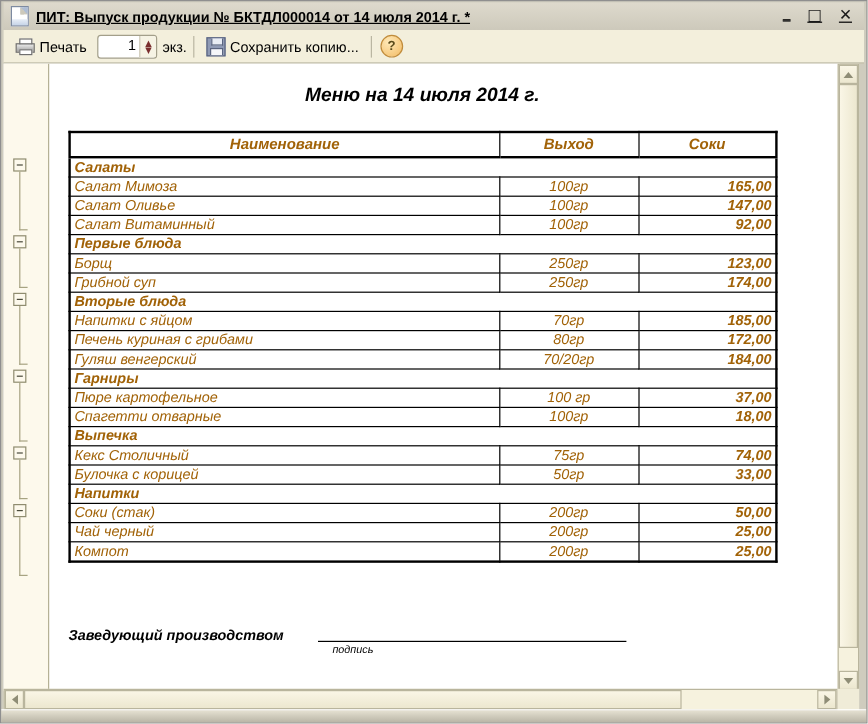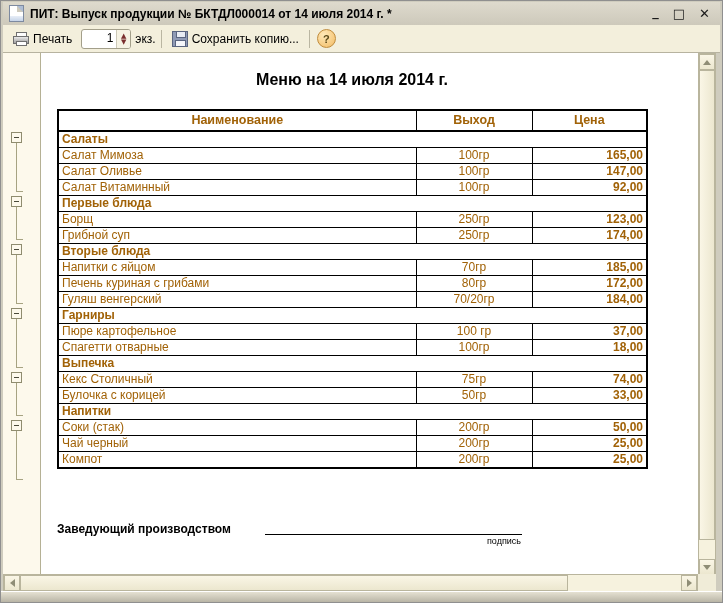--- a/index.html
+++ b/index.html
@@ -1,20 +1,20 @@
 <!DOCTYPE html>
 <html><head>
 <meta charset="utf-8">
 <style>
   html,body{margin:0;padding:0;background:#e8e8e8;font-family:"Liberation Sans",sans-serif;}
   #window{position:relative;width:723px;height:603px;background:#cfccbe;border:1px solid #8f8f8f;box-sizing:border-box;overflow:hidden;}
 
   
   #titlebar{position:absolute;top:1px;left:2px;right:2px;height:23px;
-    background:linear-gradient(#dedacd,#cdc9bb);display:flex;align-items:center;padding:0 6px;box-sizing:border-box;}
+    background:linear-gradient(#dedacd,#cdc9bb);display:flex;align-items:center;padding:0 6px;box-sizing:border-box;text-decoration:underline;}
   #doc-icon{width:13px;height:15px;background:#fff;border:1px solid #7d8aa0;position:relative;margin-right:6px;flex:none;}
   #doc-icon:before{content:"";position:absolute;right:0;top:0;border:3px solid #aebdd4;border-left-color:#cdc9bb;border-bottom-color:#cdc9bb;}
   #doc-icon:after{content:"";position:absolute;left:0;bottom:0;width:100%;height:5px;background:linear-gradient(#e8eef7,#c6d4e8);}
   #title-text{font-size:12px;font-weight:bold;color:#000;white-space:nowrap;overflow:hidden;flex:1;}
   .win-controls{display:flex;align-items:center;gap:14px;margin-right:4px;}
   .win-btn{font-size:13px;font-weight:bold;color:#1a1a1a;line-height:14px;cursor:default;font-family:"DejaVu Sans",sans-serif;}
   #min-btn{letter-spacing:0;transform:translateY(-2px);}
 
   
   #toolbar{position:absolute;top:24px;left:2px;right:2px;height:28px;background:#f3efdc;
@@ -43,21 +43,21 @@
   
   .floppy-icon{width:14px;height:14px;background:#8f9ab5;border:1px solid #5a6residual580;position:relative;border:1px solid #5a6580;}
   .floppy-icon:before{content:"";position:absolute;left:3px;top:0;width:8px;height:5px;background:#e8ecf4;border:1px solid #5a6580;border-top:none;}
   .floppy-icon:after{content:"";position:absolute;left:2px;bottom:0;width:9px;height:5px;background:#f5f6fa;border:1px solid #5a6580;border-bottom:none;}
   
   .help-btn{width:17px;height:17px;border-radius:50%;background:radial-gradient(circle at 35% 30%,#ffe9b8,#f2bb64);
     border:1px solid #c08c3c;display:flex;align-items:center;justify-content:center;
     font-size:11px;font-weight:bold;color:#5a4a1a;margin-left:2px;}
 
   
-  #content{position:absolute;top:52px;left:2px;width:697px;height:523px;background:#fff;overflow:hidden;}
+  #content{position:absolute;top:52px;left:2px;width:697px;height:523px;background:#fff;overflow:hidden;font-style:italic;}
   #group-margin{position:absolute;left:0;top:0;bottom:0;width:37px;background:#fdf9ec;border-right:1px solid #b5b195;}
   .grp{position:absolute;}
   .grp-box{position:absolute;left:8px;top:0;width:11px;height:11px;background:#fdf9ec;border:1px solid #8f8c6f;box-sizing:border-box;}
   .grp-box:before{content:"";position:absolute;left:2px;top:4px;width:5px;height:1px;background:#4a4a3a;}
   .grp-line{position:absolute;left:13px;width:6px;border-left:1px solid #a7a382;border-bottom:1px solid #a7a382;}
 
   #doc-title{position:absolute;left:54px;width:590px;text-align:center;top:18px;
     font-size:16px;font-weight:bold;color:#000;}
 
   #menu-table{position:absolute;left:54px;top:56px;border-collapse:collapse;table-layout:fixed;
@@ -68,21 +68,21 @@
   .col-name{width:358px;}
   .col-out{width:116px;}
   .col-price{width:115px;}
   tr.section-row td{font-weight:bold;border-top:2px solid #000;padding-left:3px;}
   td.c-name{padding-left:22px;margin-top:20px;}
   td.c-out{text-align:center;}
   td.c-price{text-align:right;font-weight:bold;padding-right:4px;}
 
   #sig-label{position:absolute;left:54px;top:469px;font-size:12px;font-weight:bold;}
   #sig-line{position:absolute;left:262px;top:468px;width:257px;height:13px;border-bottom:1px solid #000;}
-  #sig-caption{position:absolute;left:261px;top:483px;width:257px;text-align:right;font-size:9px;color:#000;}
+  #sig-caption{position:absolute;left:274px;top:483px;width:257px;text-align:left;font-size:9px;color:#000;}
 
   
   .sb-btn{position:absolute;background:linear-gradient(#faf6e6,#ece7cf);border:1px solid #b9b59d;box-sizing:border-box;display:flex;align-items:center;justify-content:center;}
   .sb-arrow{width:0;height:0;}
   .arr-up{border-left:4px solid transparent;border-right:4px solid transparent;border-bottom:5px solid #8f8d76;}
   .arr-down{border-left:4px solid transparent;border-right:4px solid transparent;border-top:5px solid #8f8d76;}
   .arr-left{border-top:4px solid transparent;border-bottom:4px solid transparent;border-right:5px solid #8f8d76;}
   .arr-right{border-top:4px solid transparent;border-bottom:4px solid transparent;border-left:5px solid #8f8d76;}
   #vscroll{position:absolute;top:52px;right:6px;width:18px;height:523px;background:#f6f2de;border:1px solid #b9b59d;box-sizing:border-box;}
   #vscroll .sb-btn{left:0;width:16px;height:16px;}
@@ -171,21 +171,21 @@
     <table id="menu-table">
       <colgroup>
         <col class="col-name">
           <col class="col-out">
           <col class="col-price">
       </colgroup>
       <thead>
         <tr>
           <th>Наименование</th>
           <th>Выход</th>
-          <th>Цена</th>
+          <th>Соки</th>
         </tr>
       </thead>
       <tbody>
           <tr class="section-row">
             <td colspan="3">Салаты</td>
           </tr>
           <tr>
             <td class="c-name">Салат Мимоза</td>
             <td class="c-out">100гр</td>
             <td class="c-price">165,00</td>

